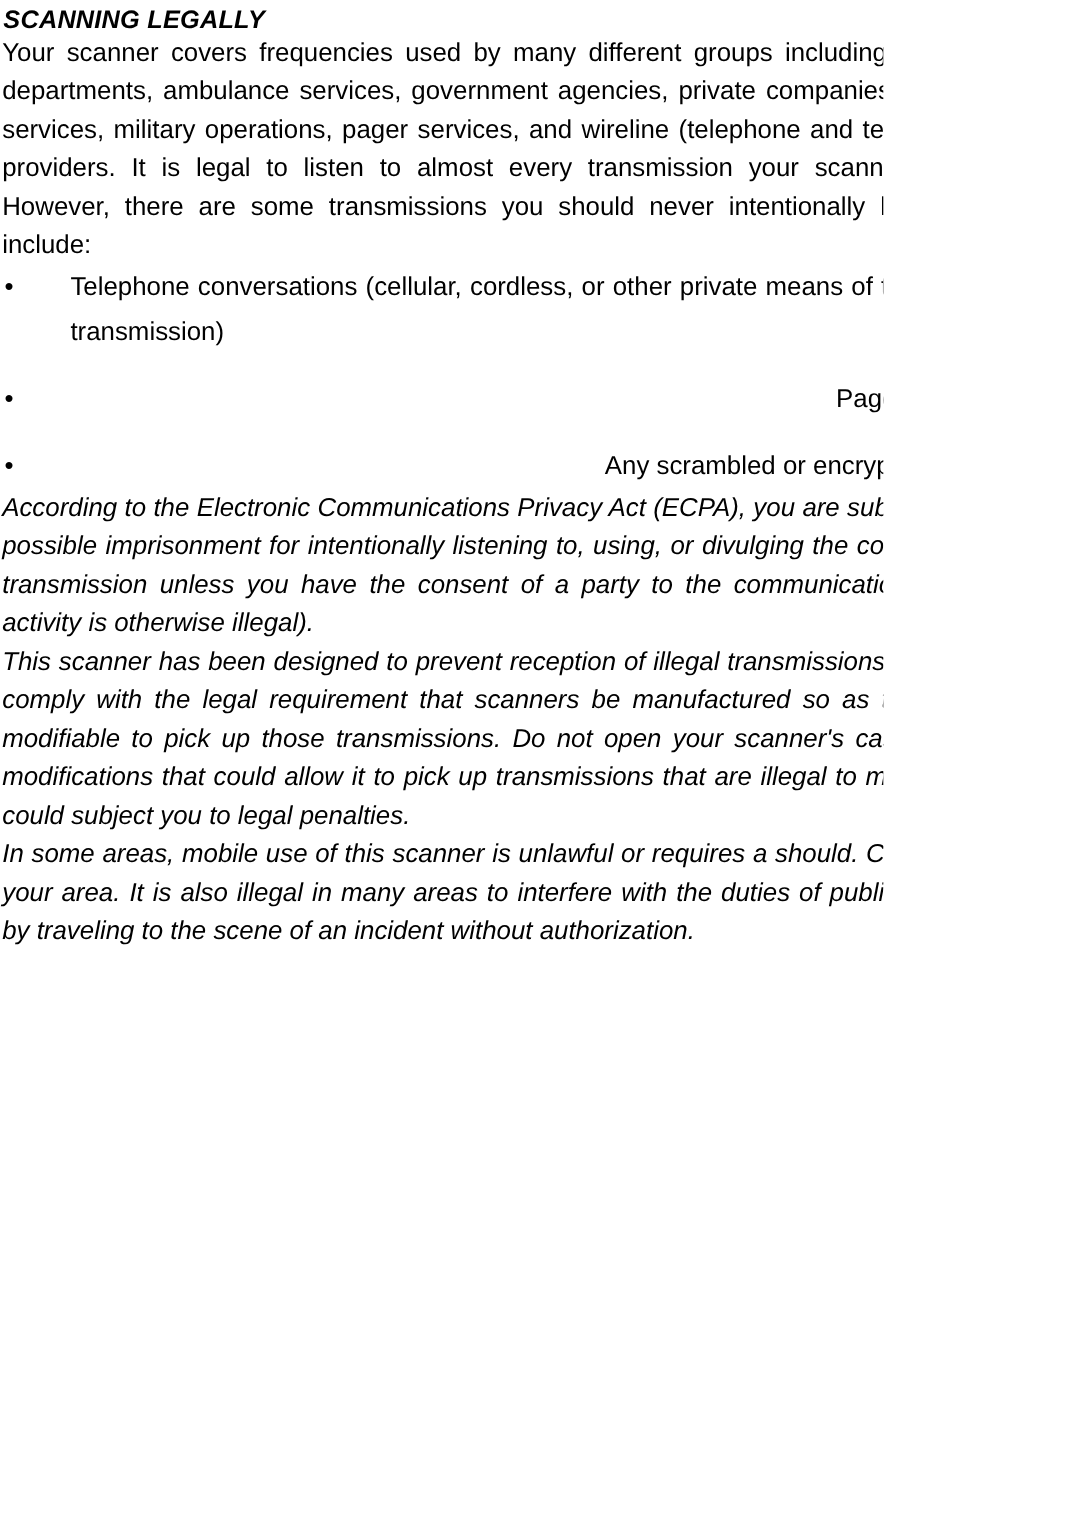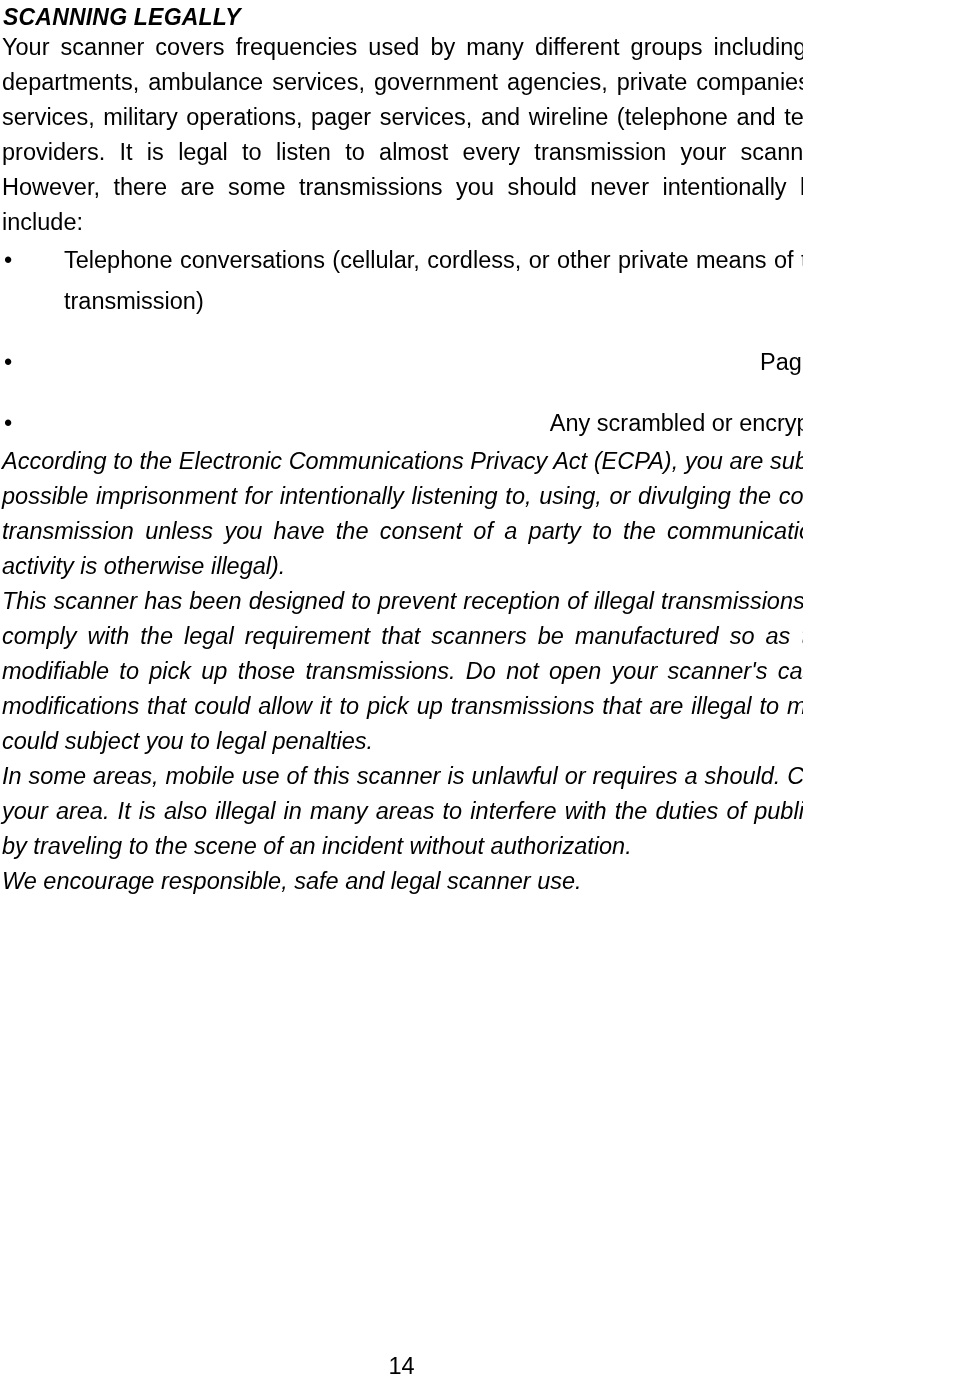--- a/index.html
+++ b/index.html
@@ -120,19 +120,17 @@
         <span class="bullet-text">Any scrambled or encrypted intentionally</span>
       </li>
     </ul>
 
     <p class="body-para gap-para">According to the Electronic Communications Privacy Act (ECPA), you are subject to fines and possible imprisonment for intentionally listening to, using, or divulging the contents of such a transmission unless you have the consent of a party to the communication (unless such activity is otherwise illegal).</p>
 
     <p class="body-para gap-para">This scanner has been designed to prevent reception of illegal transmissions. This is done to comply with the legal requirement that scanners be manufactured so as to not be easily modifiable to pick up those transmissions. Do not open your scanner's case to make any modifications that could allow it to pick up transmissions that are illegal to monitor. Doing so could subject you to legal penalties.</p>
 
     <p class="body-para gap-para">In some areas, mobile use of this scanner is unlawful or requires a should. Check the laws in your area. It is also illegal in many areas to interfere with the duties of public safety officials by traveling to the scene of an incident without authorization.</p>
 
-    <p class="body-para last-left gap-para">We encourage responsible, safe and legal scanner use.</p>
 
   </div>
 
-  <div class="page-number">14</div>
 
 </div>
 
 </body></html>

